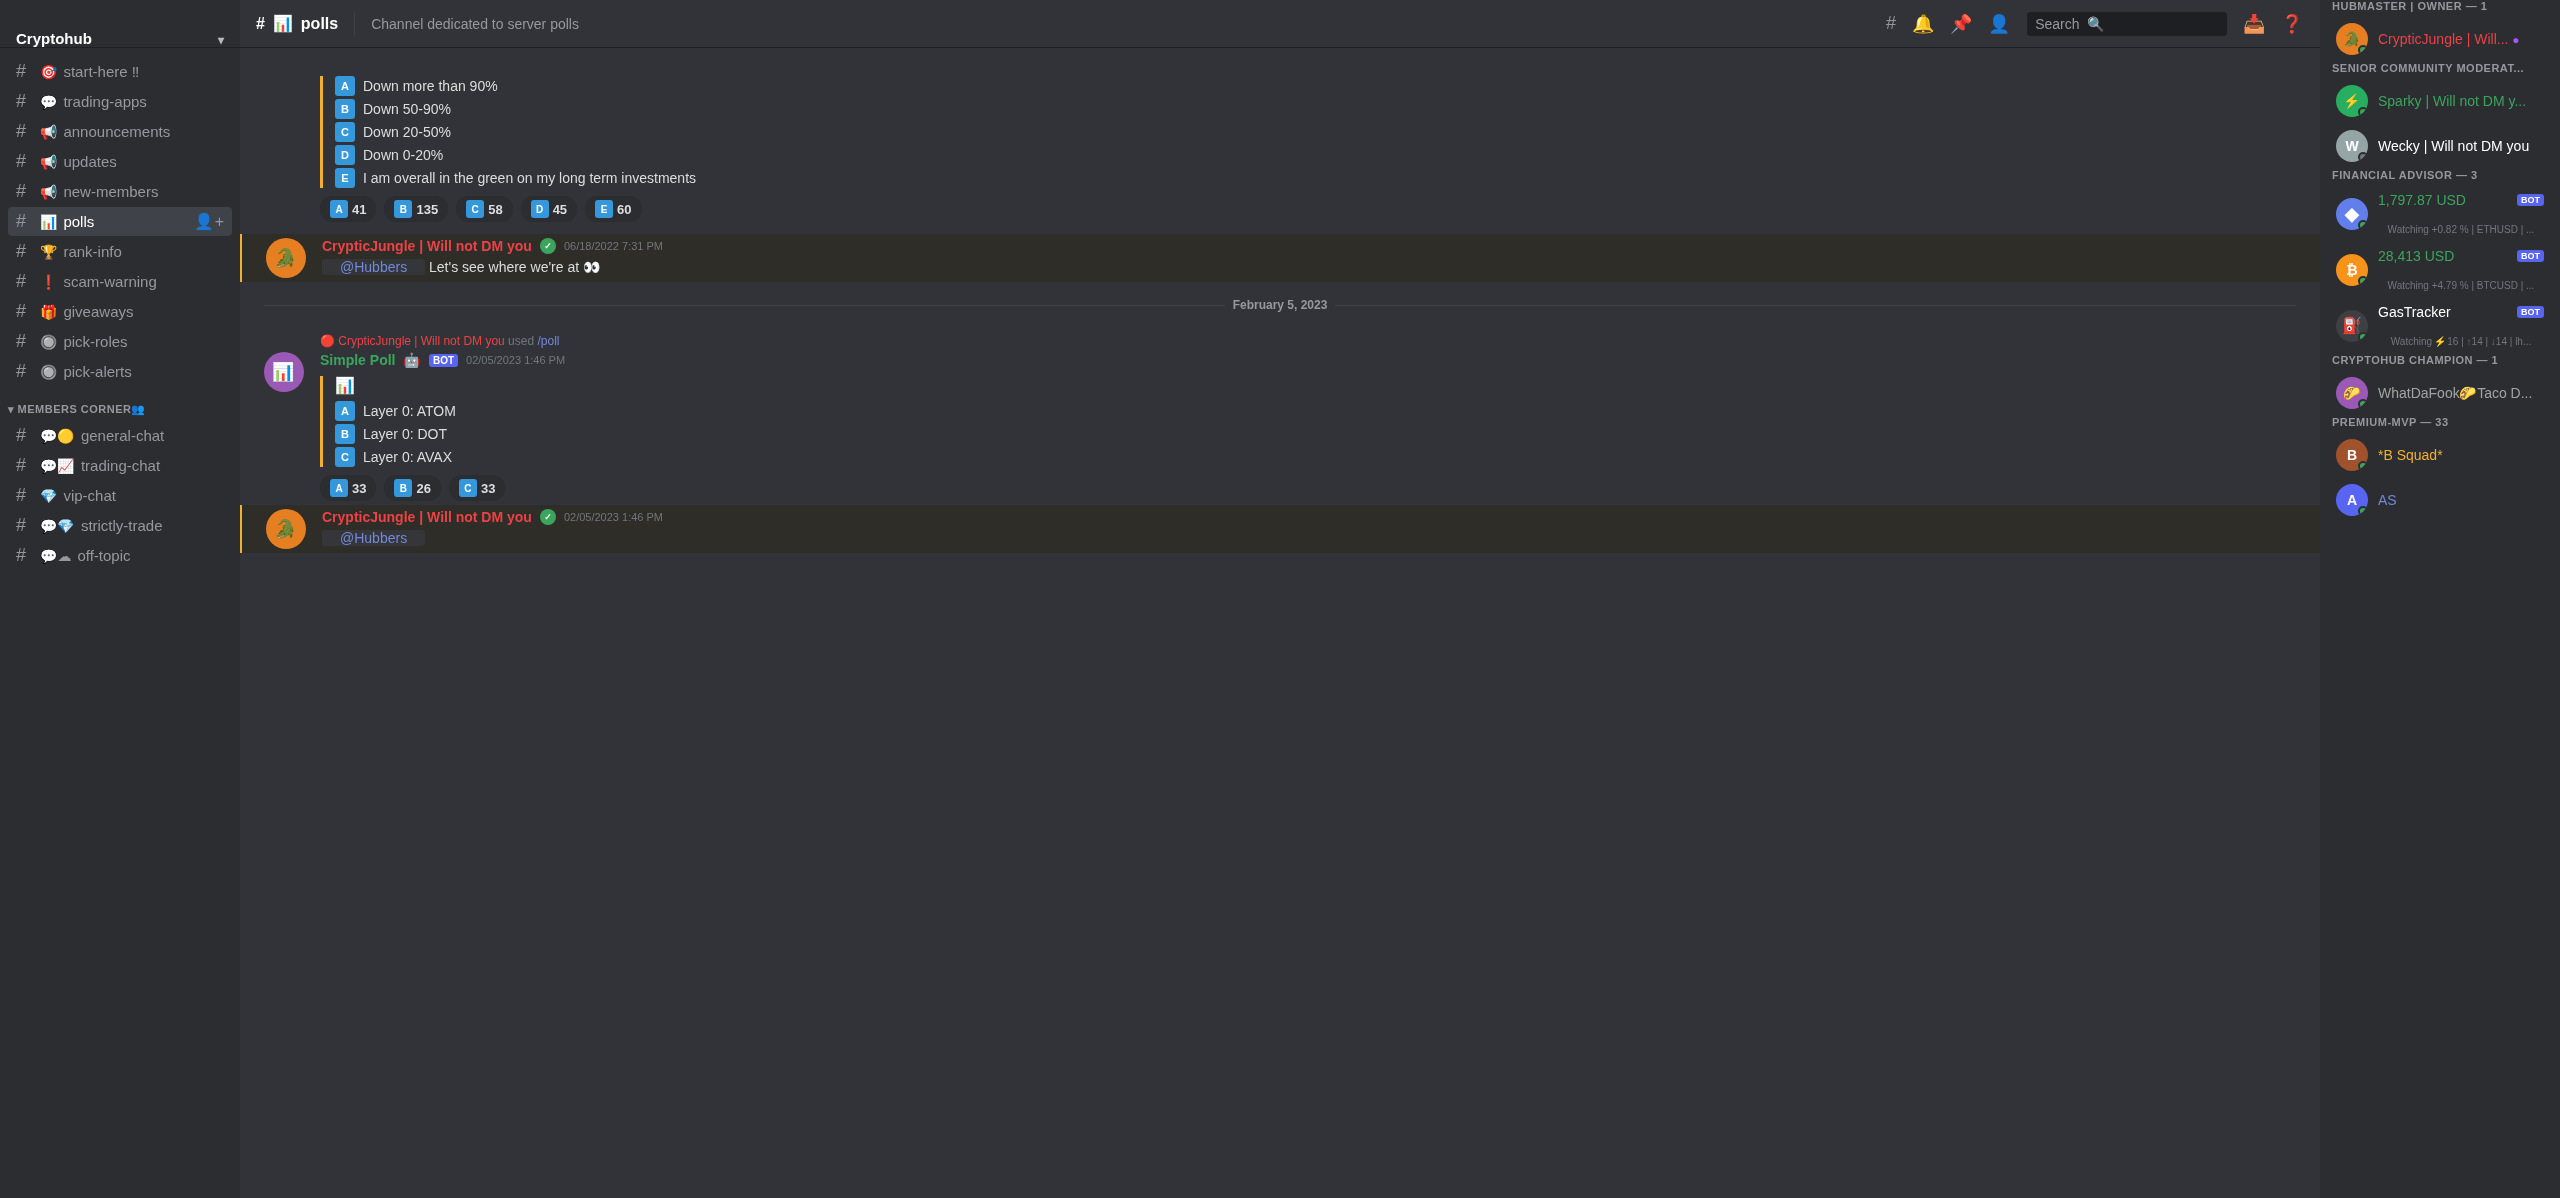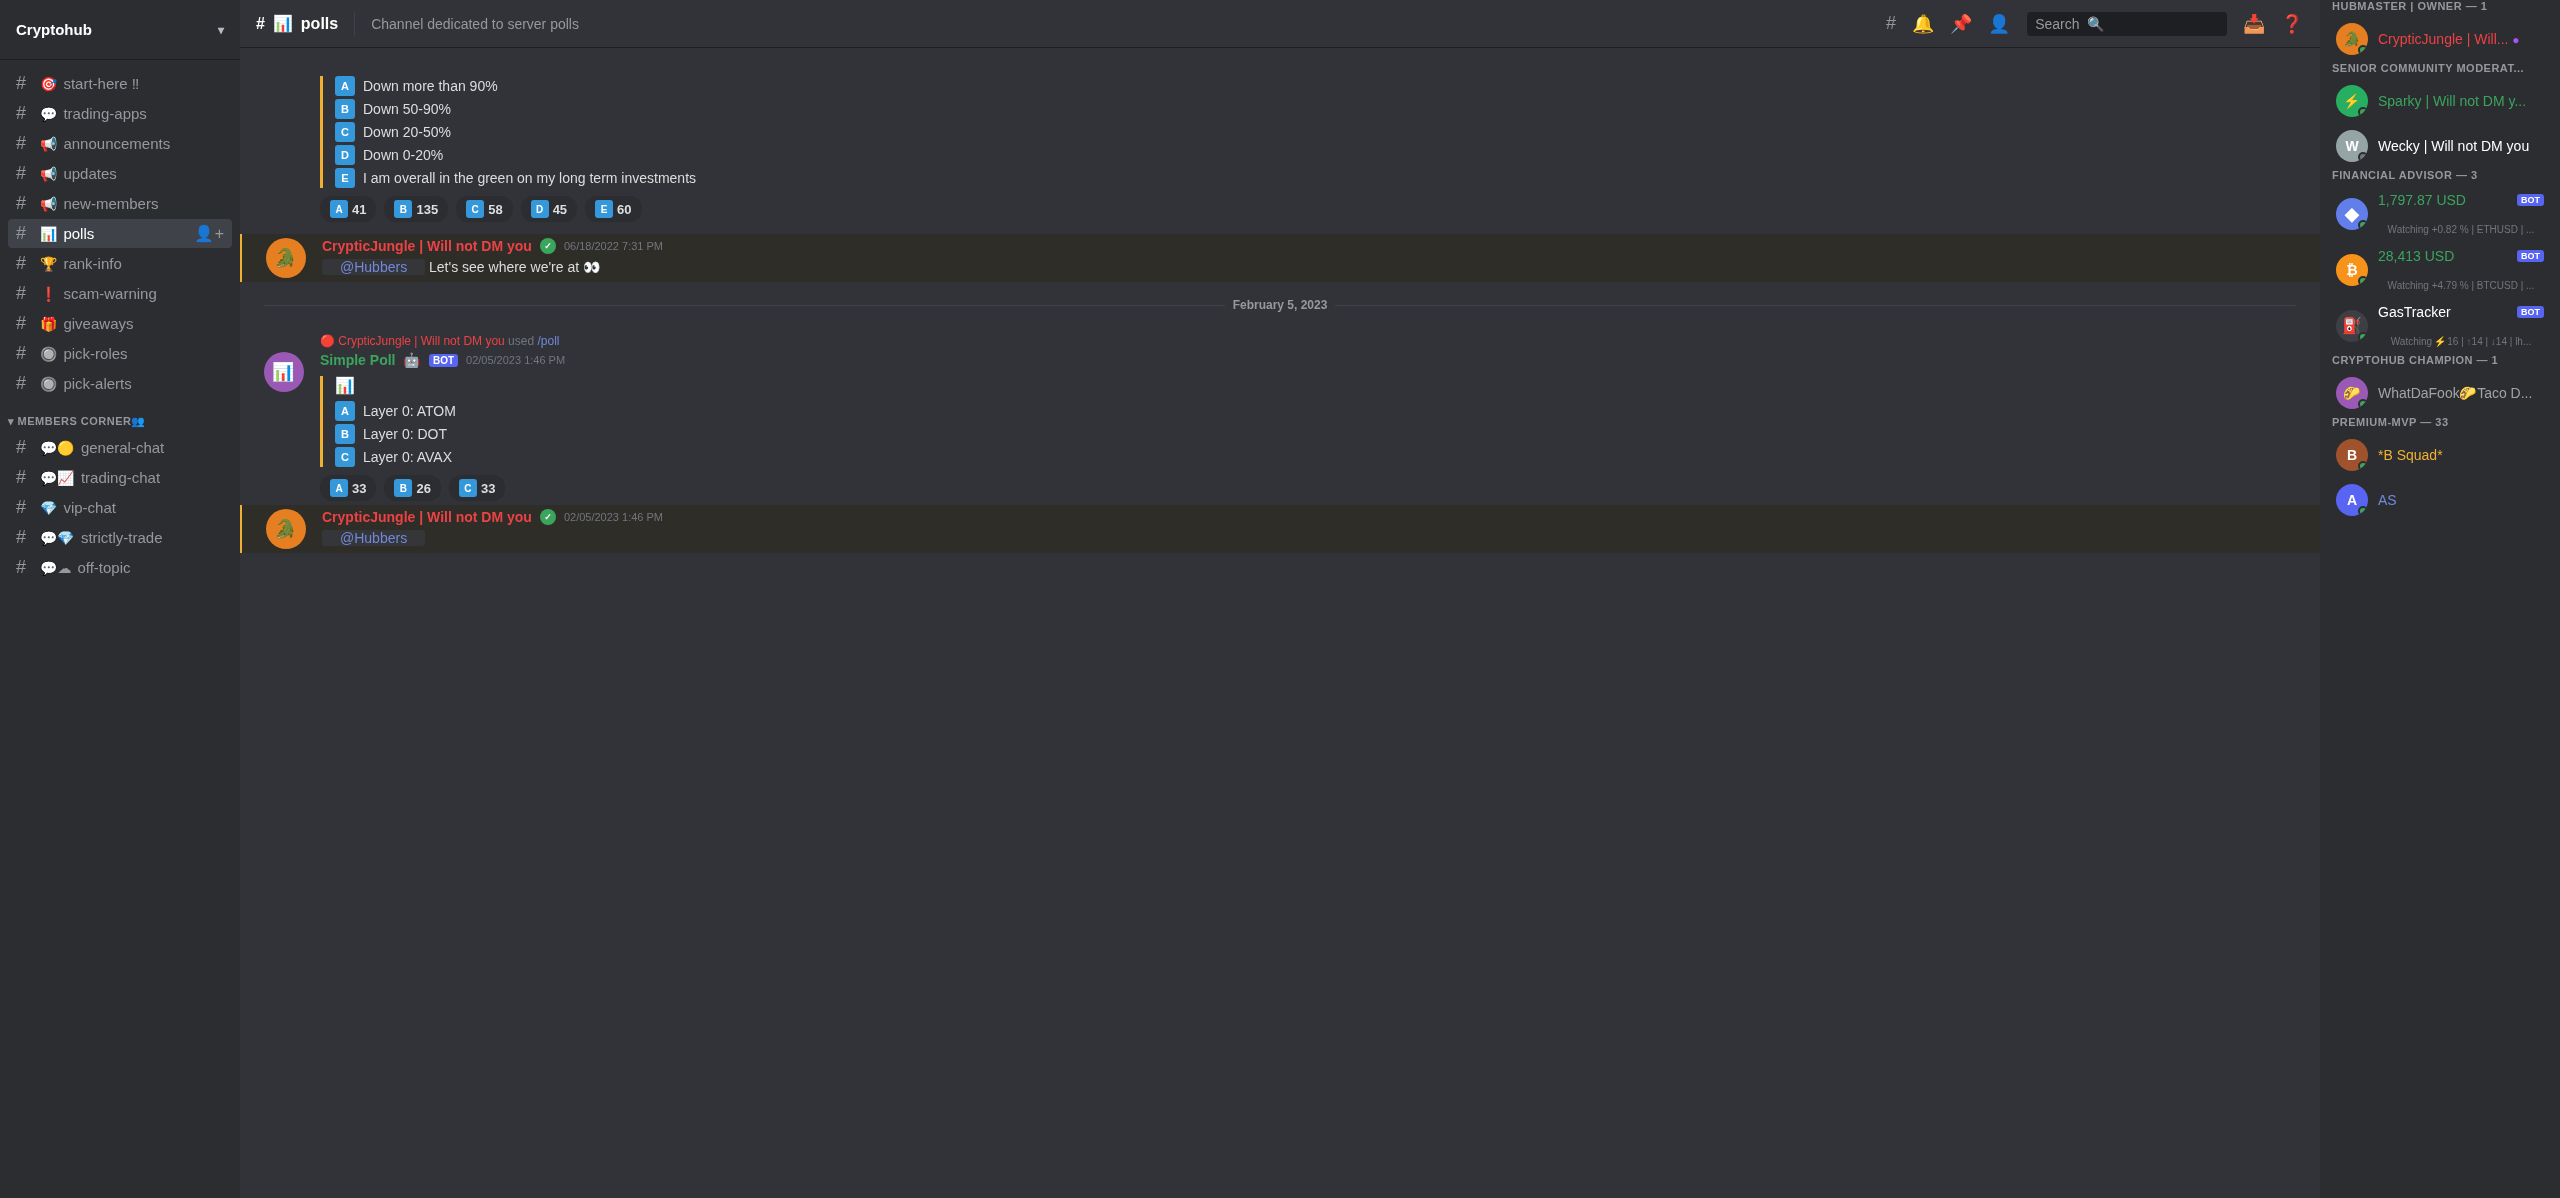--- a/index.html
+++ b/index.html
@@ -16,24 +16,24 @@
     
     .sidebar {
       width: 240px;
       min-width: 240px;
       background: #2b2d31;
       display: flex;
       flex-direction: column;
       overflow: hidden;
     }
     .server-header {
-      height: 60px;
+      height: 48px;
       padding: 0 16px;
       display: flex;
-      align-items: center;
+      align-items: flex-end;
       justify-content: space-between;
       border-bottom: 1px solid #1e1f22;
       cursor: pointer;
       font-weight: 700;
       font-size: 15px;
       color: #fff;
     }
     .server-header-left {
       display: flex;
       align-items: center;

